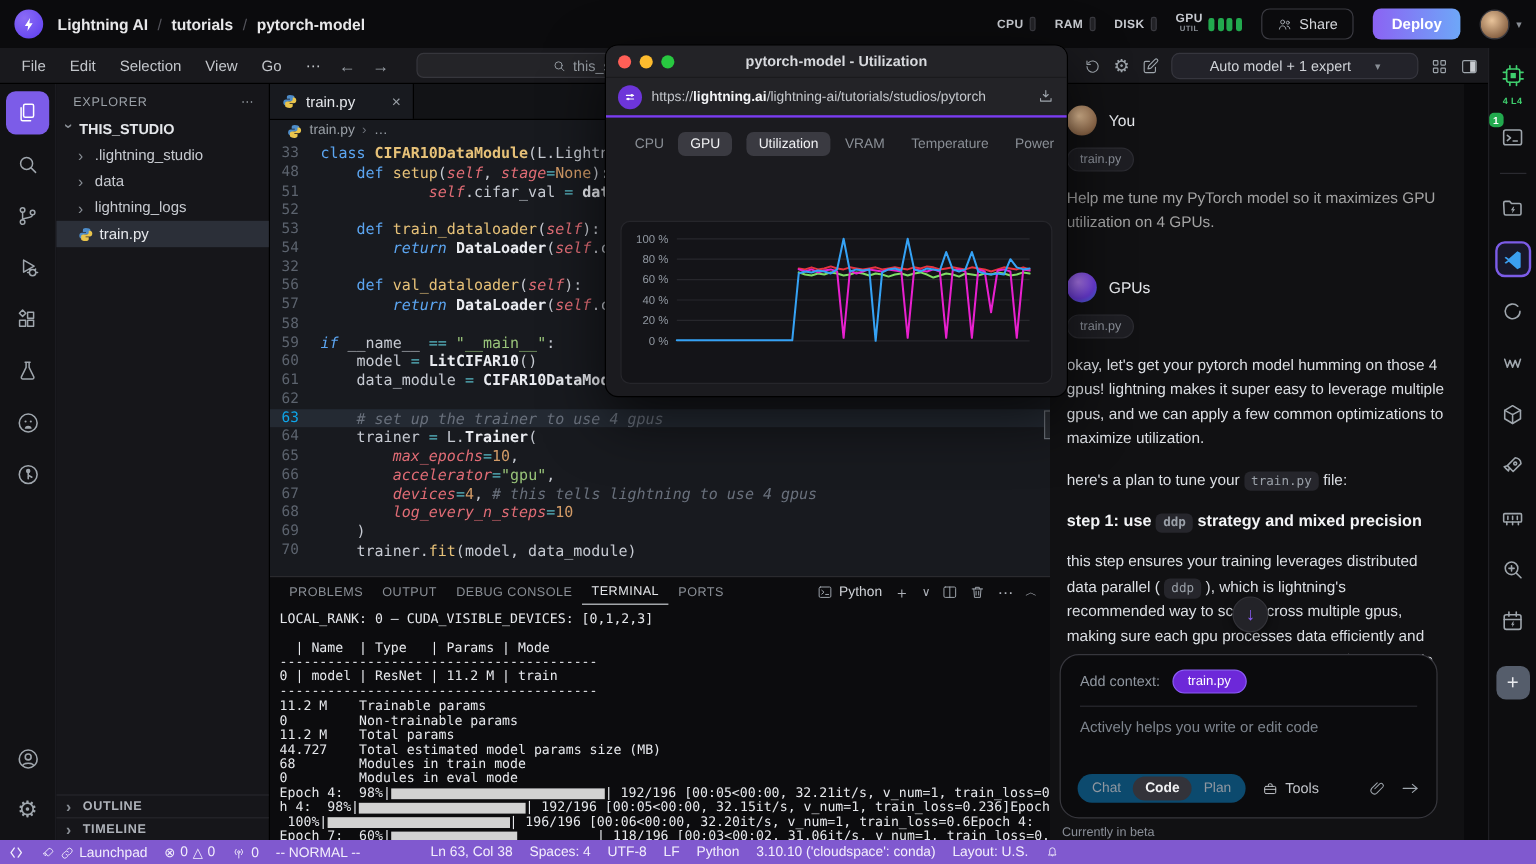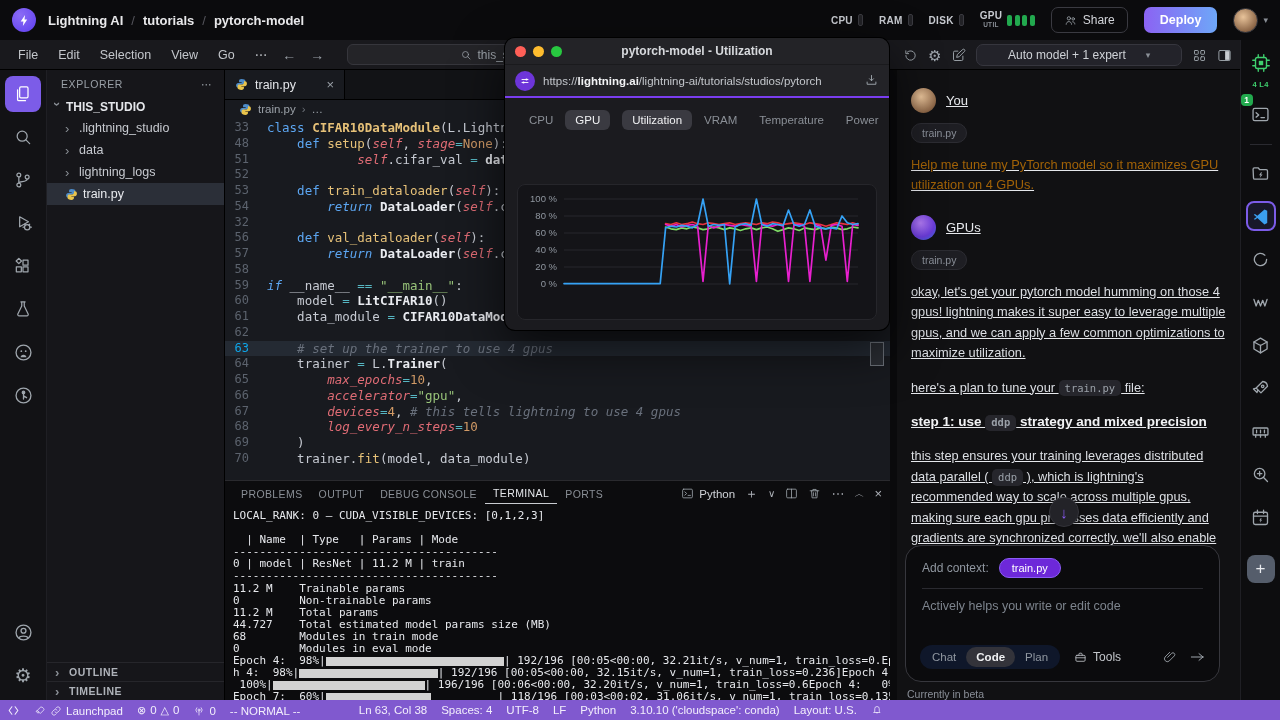--- a/index.html
+++ b/index.html
@@ -118,46 +118,46 @@
   #fw-url b { color:#f2f3f5; }
   #fw-accent { height:2px; background:#7a3df0; }
   #fw-tabs { display:flex; align-items:center; padding:12px 14px 0 14px; gap:6px; }
   .fwtab { font-size:11.5px; color:#8a8f96; padding:4px 10px; border-radius:6px; }
   .fwtab.active { background:#3a3a41; color:#f0f1f3; }
   .fwgap { width:26px; }
   #chart-box { position:absolute; left:12px; top:146px; width:360px; height:136px; background:#141418;
     border:1px solid #26262b; border-radius:8px; }
 
   
-  #chat { left:897px; top:70px; width:345px; height:630px; background:#111113; color:#e6e8ec; overflow:hidden;text-decoration:underline; }
+  #chat { left:875px; top:70px; width:345px; height:630px; background:#111113; color:#e6e8ec; overflow:hidden; }
   .chat-inner { padding:18px 14px 0 14px; }
   .who-row { display:flex; align-items:center; gap:10px; margin-bottom:10px; }
   .who-name { font-size:13px; color:#e6e8ec; }
   .chat-avatar { width:25px; height:25px; border-radius:50%; }
   .chat-avatar.user { background:radial-gradient(circle at 40% 35%, #e8c39a, #8d6748 70%, #3e2c1d); }
   .chat-avatar.agent { background:radial-gradient(circle at 38% 32%, #b07af2, #6a3bd8 60%, #2c6fd1); }
   .ctx-chip { display:inline-block; background:#1e1e23; border:1px solid #2c2c32; color:#8a8f98;
     font-size:10.5px; padding:3px 10px; border-radius:10px; margin-bottom:12px; }
-  .user-msg { font-size:12.8px; line-height:1.55; color:#a16207; margin-bottom:20px; }
+  .user-msg { font-size:12.8px; line-height:1.55; color:#a3a3a3; margin-bottom:32px; }
   .agent-para { font-size:12.8px; line-height:1.6; color:#dcdfe4; margin-bottom:14px; }
   .agent-heading { font-size:13.5px; font-weight:700; color:#f2f3f5; margin:4px 0 14px 0; line-height:1.5; }
   .inline-chip { display:inline-block; background:#26262c; border-radius:5px; padding:0 6px;
     font-family:"DejaVu Sans Mono", monospace; font-size:10.5px; color:#9aa0a8; }
   #scroll-down-btn { position:absolute; left:152px; top:427px; width:30px; height:30px; border-radius:50%;
     background:#232328; border:1px solid #333339; display:flex; align-items:center; justify-content:center;
     color:#8b5cf6; font-size:15px; z-index:20; box-shadow:0 2px 8px rgba(0,0,0,.5); }
   #chat-input-card { position:absolute; left:8px; top:475px; width:315px; height:137px; background:#0b0b0d;
     border:1px solid #37373d; border-radius:16px; z-index:15; padding:12px 16px; }
   .add-ctx-row { display:flex; align-items:center; gap:10px; }
   .add-ctx-label { font-size:12px; color:#9097a0; }
   .ctx-pill { background:#6d28d9; border:1px solid #8b5cf6; color:#fff; font-size:11px; padding:3px 12px; border-radius:11px; }
   .input-divider { height:1px; background:#2a2a30; margin:10px 0; }
   .input-placeholder { font-size:12.5px; color:#7d848d; }
   .input-bottom { position:absolute; left:14px; right:14px; bottom:12px; display:flex; align-items:center; }
-  .seg-ctl { display:flex; background:#0f172a; border-radius:14px; padding:2px; }
+  .seg-ctl { display:flex; background:#0c4a6e; border-radius:14px; padding:2px; }
   .seg { font-size:11.5px; color:#9097a0; padding:4px 10px; border-radius:12px; }
   .seg.active { background:#33333a; color:#f0f1f3; font-weight:700; }
   .tools-btn { display:flex; align-items:center; gap:6px; margin-left:14px; color:#c3c6cb; font-size:12px; }
   .input-actions { margin-left:auto; display:flex; align-items:center; gap:12px; color:#aeb2b9; }
   #beta-note { position:absolute; left:10px; top:618px; font-size:10.5px; color:#8a8f98; }
 
   
   #right-bar { left:1240px; top:40px; width:40px; height:660px; background:#0d0d0f; border-left:1px solid #1f1f24;
     display:flex; flex-direction:column; align-items:center; padding-top:8px; }
   .rb-item { width:30px; height:30px; border-radius:8px; display:flex; align-items:center; justify-content:center;

